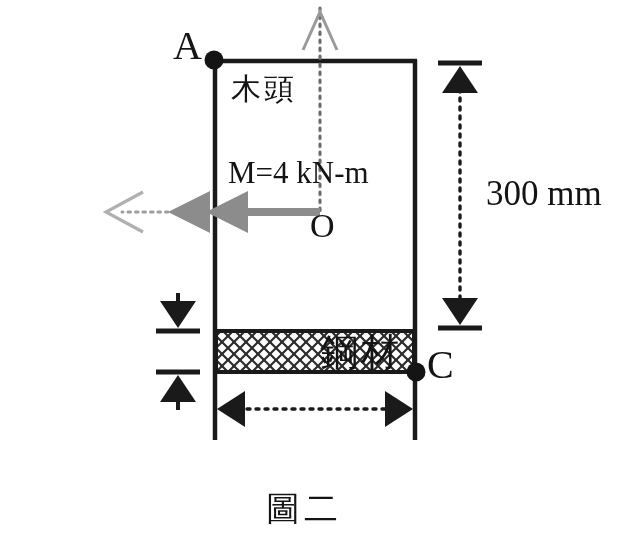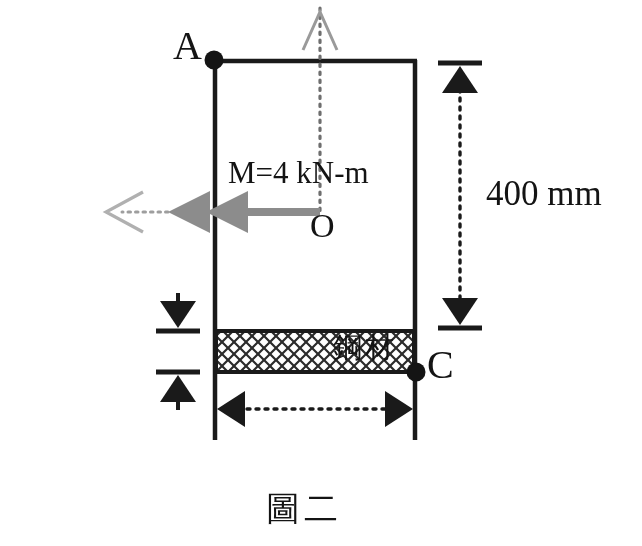--- a/index.html
+++ b/index.html
@@ -37,21 +37,21 @@
     color: #141414;
     line-height: 1;
   }
   .lbl-A   { left: 173px; top: 26px;  font-size: 40px; }
   .lbl-C   { left: 427px; top: 345px; font-size: 40px; }
   .lbl-O   { left: 310px; top: 209px; font-size: 34px; }
   .lbl-M   { left: 228px; top: 157px; font-size: 31px; letter-spacing: 0px; }
   .lbl-wood  { left: 231px; top: 74px; font-size: 30px;
                font-family: "DejaVu Sans", "Liberation Sans", sans-serif;
                letter-spacing: 3px; }
-  .lbl-steel { left: 333px; top: 333px; font-size: 29px;
+  .lbl-steel { left: 320px; top: 333px; font-size: 38px;
                font-family: "DejaVu Sans", "Liberation Sans", sans-serif;
                letter-spacing: 3px; }
   .lbl-d400 { left: 486px; top: 176px; font-size: 35px; }
   .lbl-d200 { left: 256px; top: 443px; font-size: 35px; }
   .lbl-d20  { left: 8px;   top: 327px; font-size: 35px; }
   .lbl-cap  { left: 266px; top: 494px; font-size: 34px;
               font-family: Liberation Mono, monospace;
               letter-spacing: 4px; }
 </style>
 </head>
@@ -143,22 +143,23 @@
   </svg>
 
   <div class="lbl lbl-A">A</div>
 
   <div class="lbl lbl-C">C</div>
 
   <div class="lbl lbl-O">O</div>
 
   <div class="lbl lbl-M">M=4 kN-m</div>
 
+  <div class="lbl lbl-wood">木頭</div>
 
   <div class="lbl lbl-steel">鋼材</div>
 
-  <div class="lbl lbl-d400">400 mm</div>
+  <div class="lbl lbl-d400">300 mm</div>
 
 
 
   <div class="lbl lbl-cap">圖二</div>
 
 </div>
 
 </body></html>

